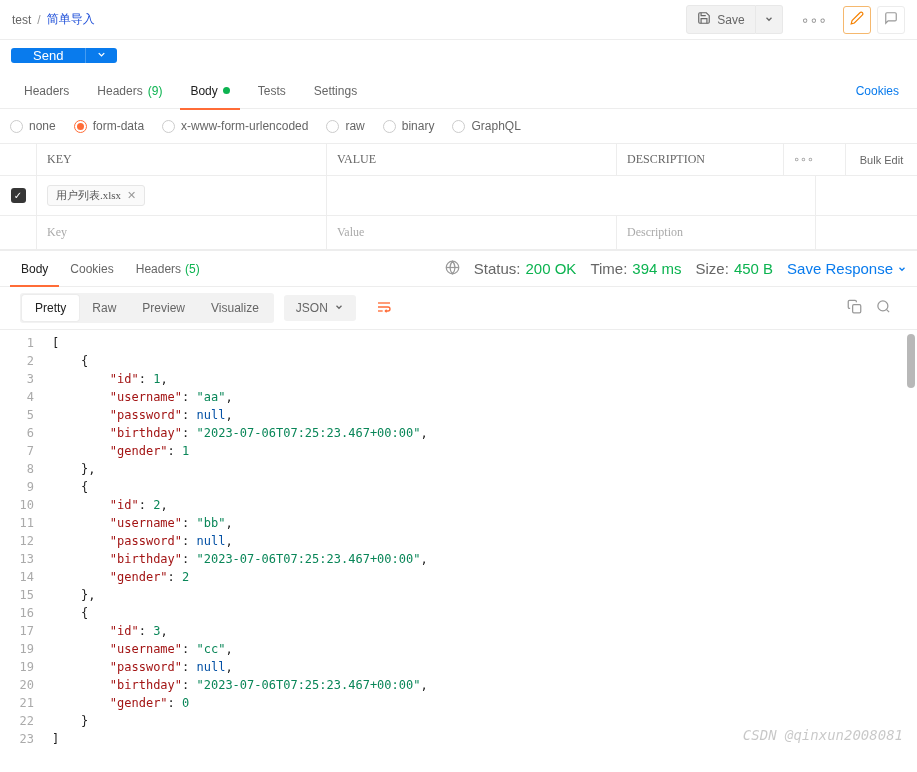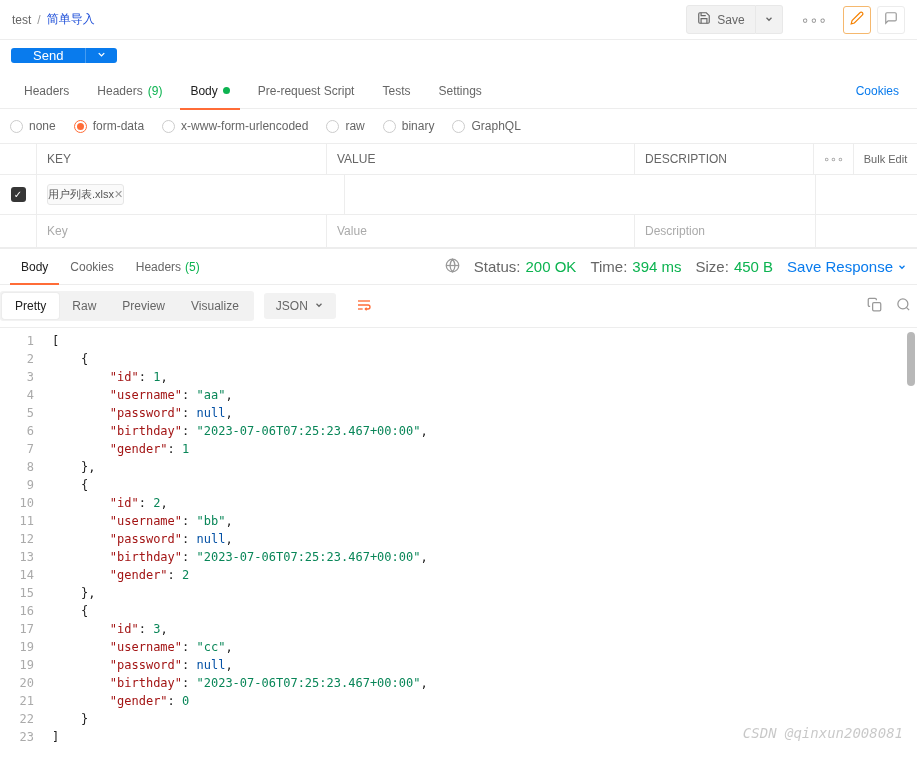--- a/index.html
+++ b/index.html
@@ -35,45 +35,45 @@
     
     .body-type-row { display: flex; align-items: center; gap: 18px; padding: 10px 10px; }
     .radio-opt { display: flex; align-items: center; gap: 6px; color: #666; cursor: pointer; font-size: 12px; }
     .radio-circle { width: 13px; height: 13px; border-radius: 50%; border: 1px solid #ccc; display: flex; align-items: center; justify-content: center; }
     .radio-opt.active .radio-circle { border: 1px solid #ff6c37; }
     .radio-opt.active .radio-circle::after { content: ""; width: 7px; height: 7px; border-radius: 50%; background: #ff6c37; }
     
     .params-table { border-top: 1px solid #ededed; }
     .pt-row { display: flex; border-bottom: 1px solid #ededed; }
     .pt-check { width: 36px; display: flex; align-items: center; justify-content: center; }
-    .pt-cell { padding: 9px 10px; border-left: 1px solid #ededed; font-size: 12px; }
+    .pt-cell { padding: 9px 10px; border-left: 1px solid #ededed; font-size: 12px; font-family: Liberation Serif, serif; }
     .pt-key { flex: 0 0 290px; }
     .pt-value { flex: 0 0 290px; }
-    .pt-desc { flex: 1; margin-left: 18px; }
+    .pt-desc { flex: 1; }
     .pt-header { color: #666; font-size: 11px; background: #fff; }
     .pt-header .pt-cell { padding: 8px 10px; }
     .pt-header-extra { display: flex; align-items: center; justify-content: center; width: 40px; border-left: 1px solid #ededed; color: #999; cursor: pointer; }
-    .pt-bulk { width: 64px; border-left: 1px solid #ededed; display: flex; align-items: center; justify-content: center; color: #666; cursor: pointer; font-size: 11px; }
+    .pt-bulk { width: 72px; border-left: 1px solid #ededed; display: flex; align-items: center; justify-content: center; color: #666; cursor: pointer; font-size: 11px; margin-left: 22px; }
     .pt-placeholder { color: #aaa; }
     .checkbox { width: 15px; height: 15px; border-radius: 3px; background: #363636; color: #fff; display: flex; align-items: center; justify-content: center; font-size: 10px; }
-    .file-chip { display: inline-flex; align-items: center; gap: 0; border: 1px solid #e6e6e6; padding: 2px 0; border-radius: 3px; background: #fafafa; font-size: 11px; color: #555; }
+    .file-chip { display: inline-flex; align-items: center; gap: 6px; border: 1px solid #e6e6e6; padding: 2px 8px; border-radius: 3px; background: #fafafa; font-size: 11px; color: #555; }
     .file-x { color: #999; cursor: pointer; }
     
     .response-tabs { display: flex; align-items: center; padding: 0 10px; height: 36px; border-top: 1px solid #ededed; }
     .rtab { padding: 0 11px; height: 36px; display: flex; align-items: center; color: #666; cursor: pointer; position: relative; font-size: 12px; }
     .rtab.active { color: #212121; }
     .rtab.active::after { content: ""; position: absolute; bottom: 0; left: 0; right: 0; height: 2px; background: #ff6c37; }
     .rtab-badge { color: #0cb350; margin-left: 4px; }
     .resp-meta { margin-left: auto; display: flex; align-items: center; gap: 14px; font-size: 15px; color: #666; }
     .meta-item { display: flex; gap: 5px; }
     .meta-green { color: #0cb350; }
     .save-resp { color: #097bed; cursor: pointer; display: flex; align-items: center; gap: 4px; }
     .globe { color: #999; }
     
-    .viewer-row { display: flex; align-items: center; padding: 6px 0; gap: 2px; border-top: 1px solid #ededed; border-bottom: 1px solid #ededed; }
+    .viewer-row { display: flex; align-items: center; padding: 6px 20px; gap: 2px; border-top: 1px solid #ededed; border-bottom: 1px solid #ededed; }
     .vtab { padding: 6px 13px; color: #666; cursor: pointer; font-size: 12px; border-radius: 3px; }
     .vtab.active { background: #fff; color: #212121; box-shadow: 0 0 0 1px #ececec; }
     .vtab-group { display: flex; background: #f2f2f2; border-radius: 3px; padding: 2px; }
     .format-select { margin-left: 8px; display: flex; align-items: center; gap: 6px; background: #f2f2f2; padding: 6px 12px; border-radius: 3px; color: #666; cursor: pointer; font-size: 12px; }
     .wrap-icon { margin-left: 10px; color: #ff6c37; cursor: pointer; padding: 4px 8px; }
     .viewer-spacer { flex: 1; }
     .viewer-icon { color: #999; padding: 6px; cursor: pointer; }
     
     .code-area { display: flex; font-family: Consolas, Monaco, monospace; font-size: 12px; line-height: 18px; position: relative; }
     .gutter { width: 44px; text-align: right; padding: 4px 10px 4px 4px; color: #aaa; user-select: none; background: #fff; }
@@ -152,23 +152,20 @@
       <span>Headers</span>
     </div>
   <div class="tab">
     <span>Headers</span>
     <span class="tab-badge">(9)</span>
   </div>
   <div class="tab active">
     <span>Body</span>
     <span class="tab-dot"></span>
   </div>
-  <div class="tab">
-      <span>Pre-request Script</span>
-    </div>
   <div class="tab">
       <span>Tests</span>
     </div>
   <div class="tab">
       <span>Settings</span>
     </div>
   <div class="cookies-link">Cookies</div>
 </div>
 
 <div class="body-type-row">

